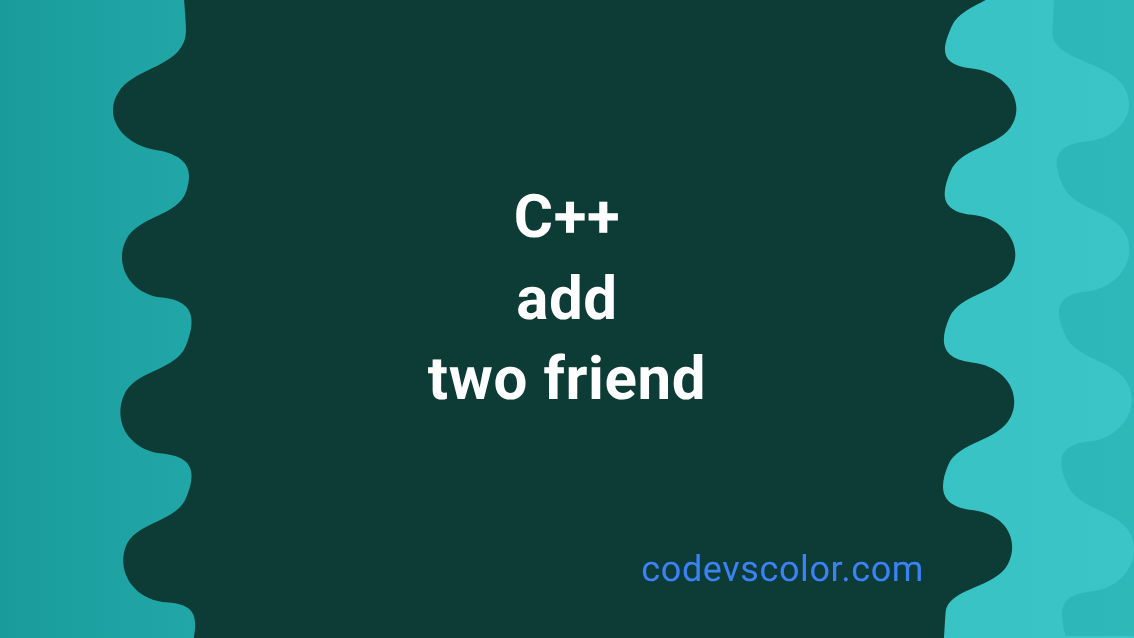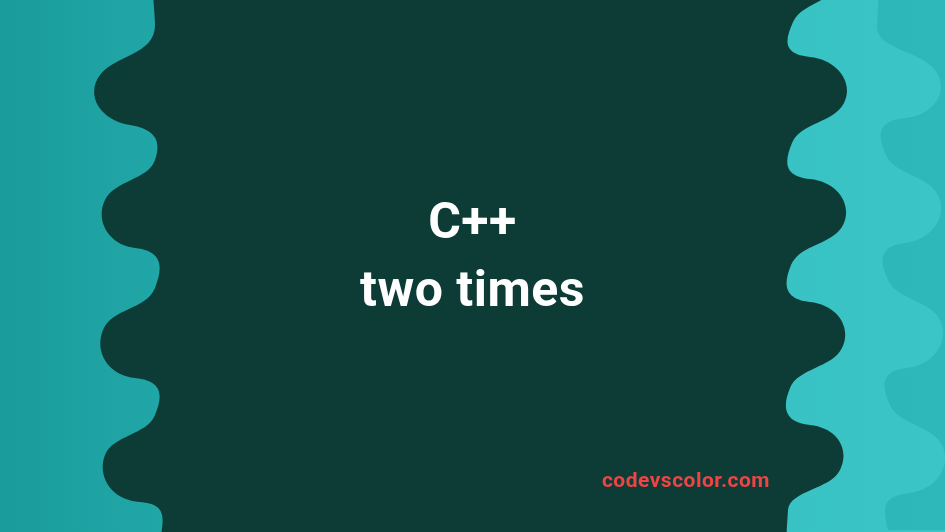--- a/index.html
+++ b/index.html
@@ -35,23 +35,23 @@
     .main-text .line {
       font-size: 50px;
       font-weight: 700;
       line-height: 1.35;
       letter-spacing: 0.5px;
     }
     .site-credit {
       position: absolute;
       bottom: 40px;
       right: 175px;
-      color: #ef4444;
-      font-size: 21px;
-      font-weight: 700;
+      color: #3b82f6;
+      font-size: 30px;
+      font-weight: 400;
       z-index: 10;
       letter-spacing: 0.5px;
     }
     svg.blob {
       position: absolute;
       top: 0;
       left: 0;
     }
   </style>
 </head>
@@ -114,16 +114,17 @@
       C 881 496, 883 510, 888 530
       L 960 530
       L 960 -50
       Z
     "></path>
   </svg>
 </div>
 
 <div class="main-text">
   <div class="line">C++</div>
-  <div class="line">two times</div>
+  <div class="line">add</div>
+  <div class="line">two friend</div>
 </div>
 
 <div class="site-credit">codevscolor.com</div>
 
 </body></html>

